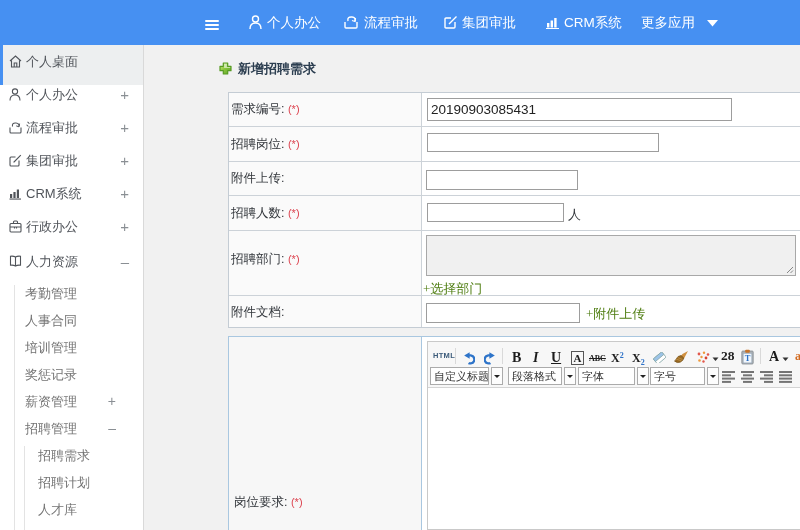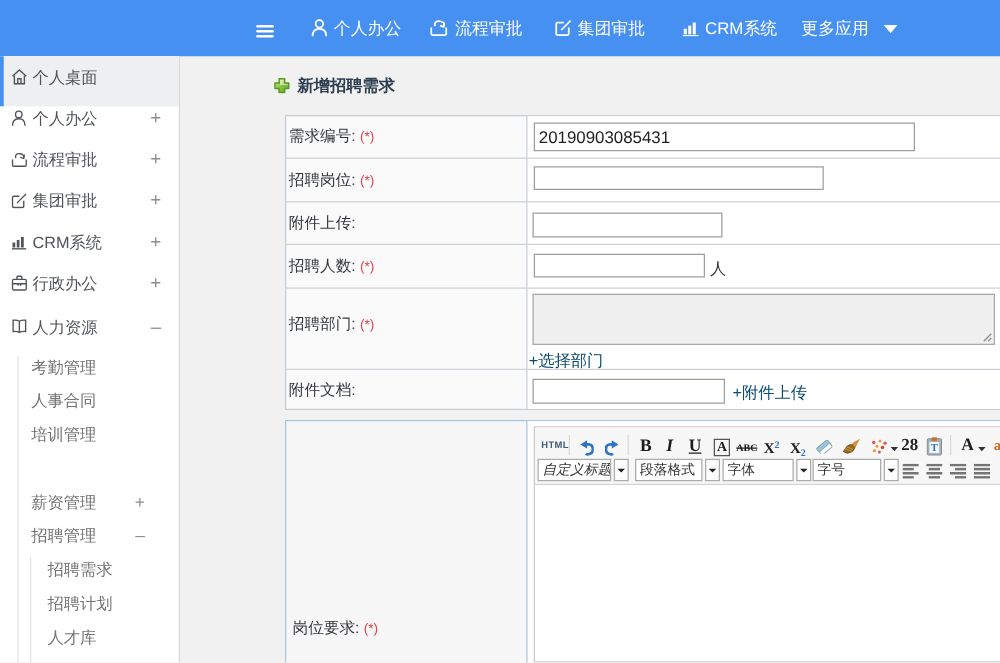--- a/index.html
+++ b/index.html
@@ -21,21 +21,21 @@
 .sub .txt { position:absolute; left:25px; font-size:13px; color:#737373; line-height:27px; }
 .sub .pl { position:absolute; right:27px; font-size:14px; color:#8a8f94; line-height:27px; }
 
 #title { position:absolute; left:238px; top:60px; font-size:13px; font-weight:bold; color:#2c3e50; }
 .hline { position:absolute; height:1px; background:#ccd2d8; }
 .vline { position:absolute; width:1px; background:#ccd2d8; }
 .fieldcell { position:absolute; background:#fff; }
 .lbl { position:absolute; left:231px; font-size:12.5px; color:#33373c; }
 .lbl em { font-style:normal; color:#dc4450; font-size:11px; }
 .inp { position:absolute; border:1px solid #9d9d9d; background:#fff; }
-.lnk { position:absolute; color:#0c4a6e; font-size:13px; }
+.lnk { position:absolute; color:#4d7c0f; font-size:13px;font-family:Liberation Serif, serif; }
 .cmb { position:absolute; top:25px; height:18px; border:1px solid #ababab; background:#fff; font-size:11px; color:#333; line-height:17px; padding-left:3px; white-space:nowrap; overflow:hidden; }
 .cmba { position:absolute; top:25px; width:12px; height:18px; border:1px solid #ababab; background:#fdfdfd; }
 .cmba::after { content:""; position:absolute; left:2px; top:7px; border-left:3.5px solid transparent; border-right:3.5px solid transparent; border-top:3.5px solid #222; }
 .aln { top:29px; width:13px; height:12px; }
 </style>
 </head>
 <body>
 
 <div id="hdr">
   <div class="abs" style="left:205px; top:19.5px; width:14px; height:11px;">
@@ -137,20 +137,23 @@
   </div>
   <div class="abs" style="left:14px; top:240px; width:1px; height:245px; background:#e3e3e3;"></div>
   <div class="sub" style="top:235px;">
       <span class="txt">考勤管理</span>
     </div>
   <div class="sub" style="top:262px;">
       <span class="txt">人事合同</span>
     </div>
   <div class="sub" style="top:289px;">
       <span class="txt">培训管理</span>
+    </div>
+  <div class="sub" style="top:316px;">
+      <span class="txt">奖惩记录</span>
     </div>
   <div class="sub" style="top:343px;">
       <span class="txt">薪资管理</span>
       <span class="pl">+</span>
     </div>
   <div class="sub" style="top:370px;">
       <span class="txt">招聘管理</span>
       <span class="pl">–</span>
     </div>
   <div class="abs" style="left:24px; top:401px; width:1px; height:84px; background:#e3e3e3;"></div>
@@ -264,21 +267,21 @@
       <rect x="2.2" y="4.3" width="8.6" height="9.6" fill="#f2f7fc" stroke="#9ab" stroke-width="0.6"></rect>
       <text x="6.5" y="12" text-anchor="middle" font-size="8.5" font-weight="bold" fill="#2d72c8" font-family="Liberation Serif,serif">T</text>
     </svg>
   <div class="abs" style="left:332px; top:6px; width:1px; height:16px; background:#d9d9d9;"></div>
   <div class="abs" style="left:341px; top:7px; font-family:'Liberation Serif',serif; font-weight:bold; font-size:14px; color:#1c1c1c;">A</div>
   <svg class="abs" style="left:354px; top:15px;" width="7" height="5" viewBox="0 0 7 5">
       <path d="M0.5 0.5 L3.5 4 L6.5 0.5 Z" fill="#333"></path>
     </svg>
   <div class="abs" style="left:367px; top:7px; font-family:'Liberation Serif',serif; font-weight:bold; font-size:12px; color:#d2691e;">a</div>
 
-  <div class="cmb" style="left:2px; width:59px;font-style:italic;">自定义标题</div>
+  <div class="cmb" style="left:2px; width:59px;">自定义标题</div>
     <div class="cmba" style="left:63px;"></div>
   <div class="cmb" style="left:80px; width:54px;">段落格式</div>
     <div class="cmba" style="left:136px;"></div>
   <div class="cmb" style="left:150px; width:57px;">字体</div>
     <div class="cmba" style="left:209px;"></div>
   <div class="cmb" style="left:222px; width:55px;">字号</div>
     <div class="cmba" style="left:279px;"></div>
   <svg class="abs aln" style="left:294px;">
       <g fill="#747474">
         <rect x="0" y="0" width="13" height="2"></rect>

